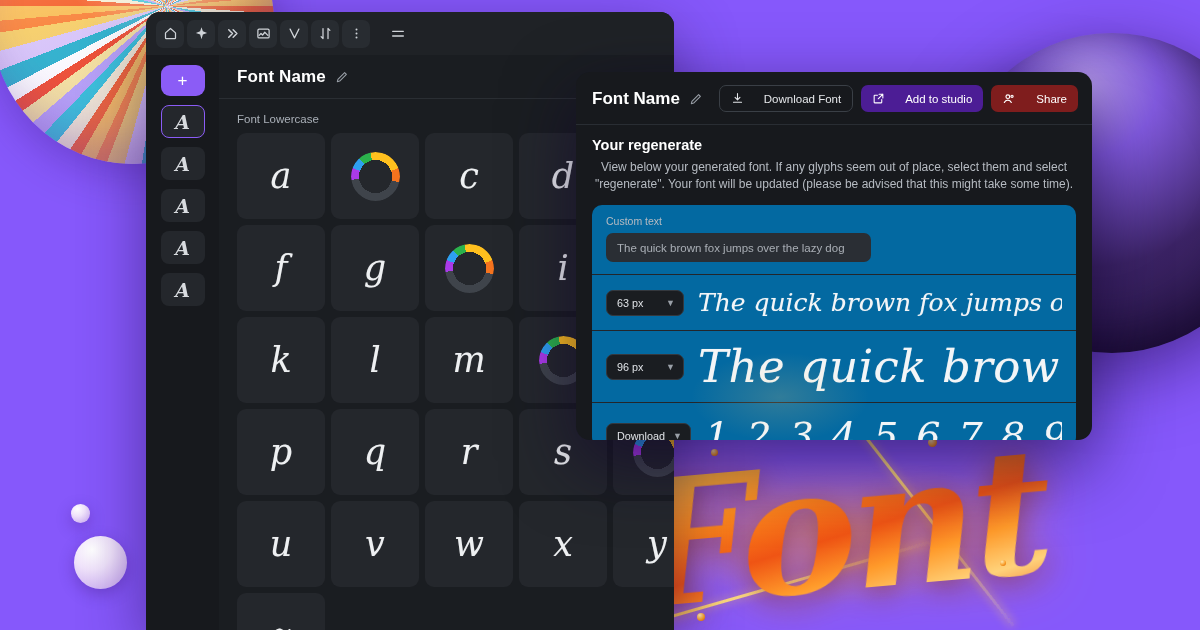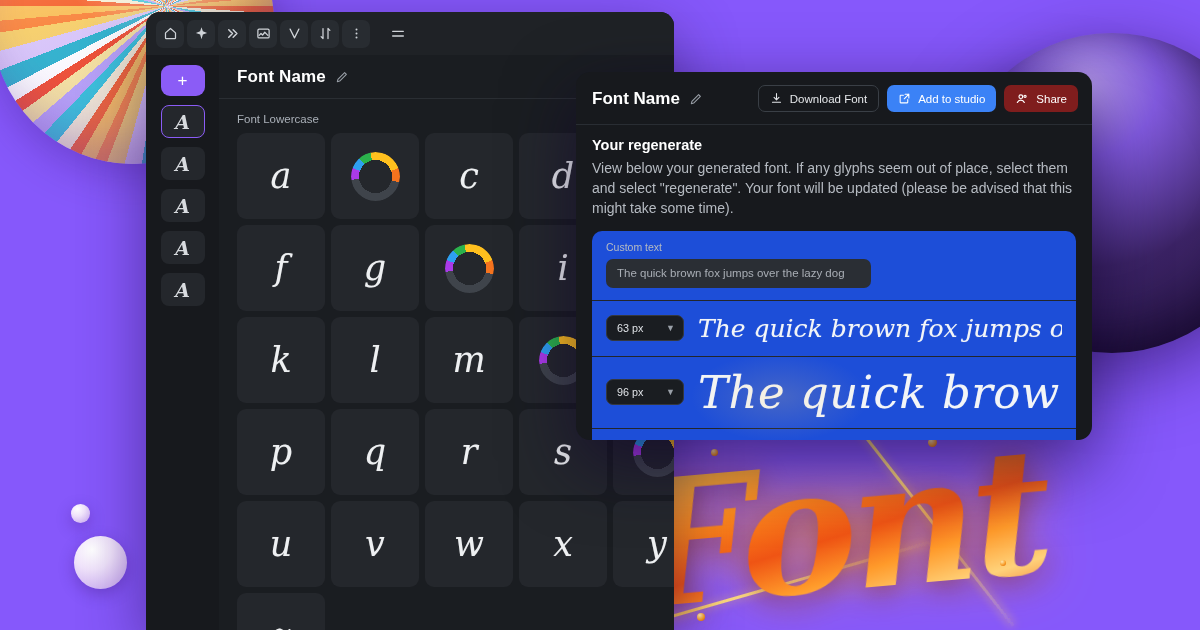--- a/index.html
+++ b/index.html
@@ -197,37 +197,37 @@
     overflow: hidden;
   }
   .fp-header {
     display: flex; align-items: center;
     padding: 13px 14px 12px 16px;
     border-bottom: 1px solid #292D33;
   }
   .fp-title { font-size: 17px; font-weight: 700; color: #fff; }
   .fp-actions { margin-left: auto; display: flex; gap: 8px; }
   .btn {
-    display: flex; align-items: center; gap: 7px;
+    display: flex; align-items: center; gap: 20px;
     height: 27px; padding: 0 11px;
     border-radius: 7px;
     font-size: 11.5px; color: #fff;
     cursor: pointer; white-space: nowrap;
   }
   .btn.outline { background: transparent; border: 1px solid #3A3F46; color: #e5e7ea; }
-  .btn.primary { background: #3b82f6; }
+  .btn.primary { background: #4c1d95; }
   .btn.ghost-purple { background: #7f1d1d; }
 
   .fp-body { padding: 12px 16px 0; }
   .fp-h2 { font-size: 14.5px; font-weight: 700; color: #fff; margin-bottom: 6px; }
-  .fp-desc { font-size: 14px; line-height: 1.42; color: #b6bbc2; }
+  .fp-desc { font-size: 12px; line-height: 1.42; color: #b6bbc2; text-align: center; }
 
   .fp-card {
     margin: 12px 0 0;
-    background: #1d4ed8;
+    background: #0369a1;
     border-radius: 10px;
     height: 242px;
     overflow: hidden;
   }
   .card-top {
     display: flex; align-items: flex-end; gap: 18px;
     padding: 10px 14px 12px;
     border-bottom: 1px solid #23262B;
   }
   .field-label { font-size: 10.5px; color: #b6bbc2; margin-bottom: 6px; }

